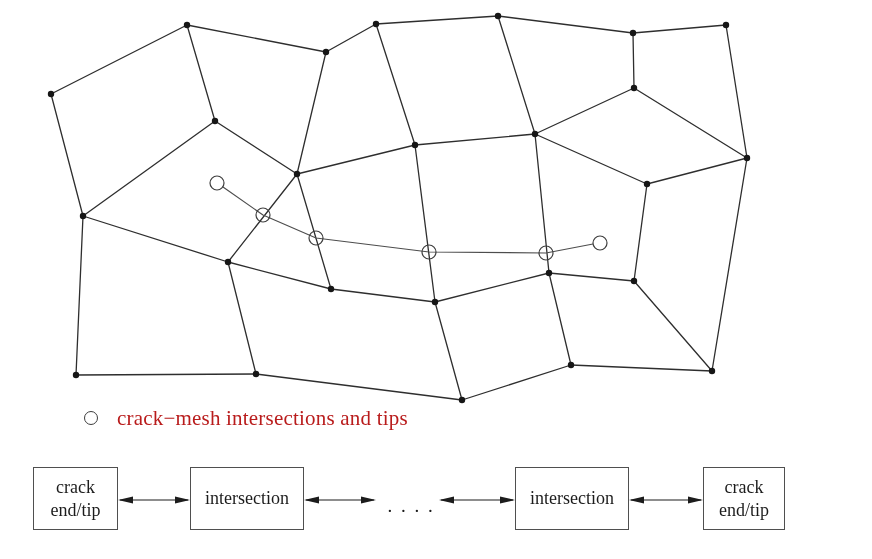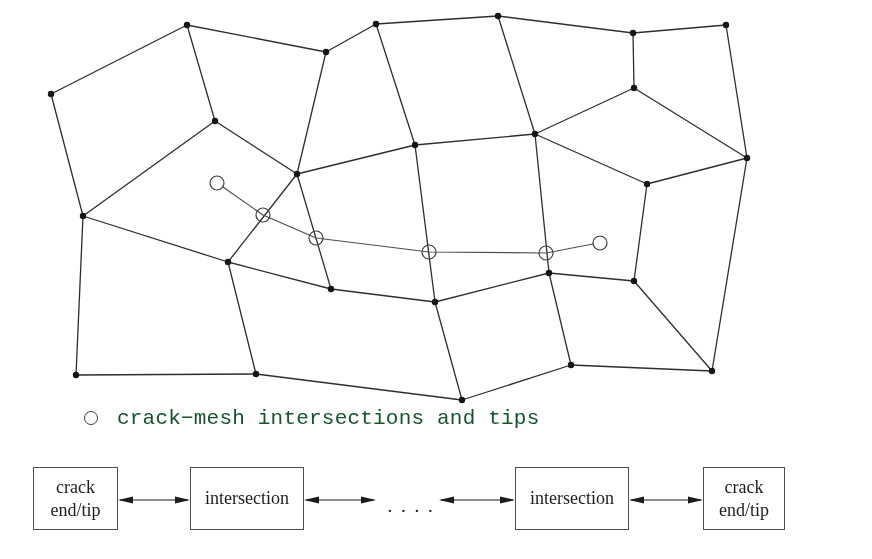--- a/index.html
+++ b/index.html
@@ -16,21 +16,21 @@
     position:absolute;left:84px;top:405px;
     display:flex;align-items:center;gap:19px;
     height:26px;
   }
   .legend-circle{
     width:12px;height:12px;border-radius:50%;
     border:1.4px solid #3d3d3d;background:transparent;
     flex:0 0 auto;
   }
   .legend-label{
-    font-size:21px;color:#14532d;white-space:nowrap;letter-spacing:0.2px;font-family:Liberation Mono, monospace;
+    font-size:21px;color:#b91c1c;white-space:nowrap;letter-spacing:0.2px;
   }
   
   .flow-box{
     position:absolute;top:467px;height:63px;
     border:1.2px solid #4f4f4f;background:#ffffff;
     display:flex;align-items:center;justify-content:center;
     text-align:center;font-size:18px;color:#1c1c1c;
     line-height:1.25;white-space:pre-line;box-sizing:border-box;
   }
   .box1{left:33px;width:85px;}

